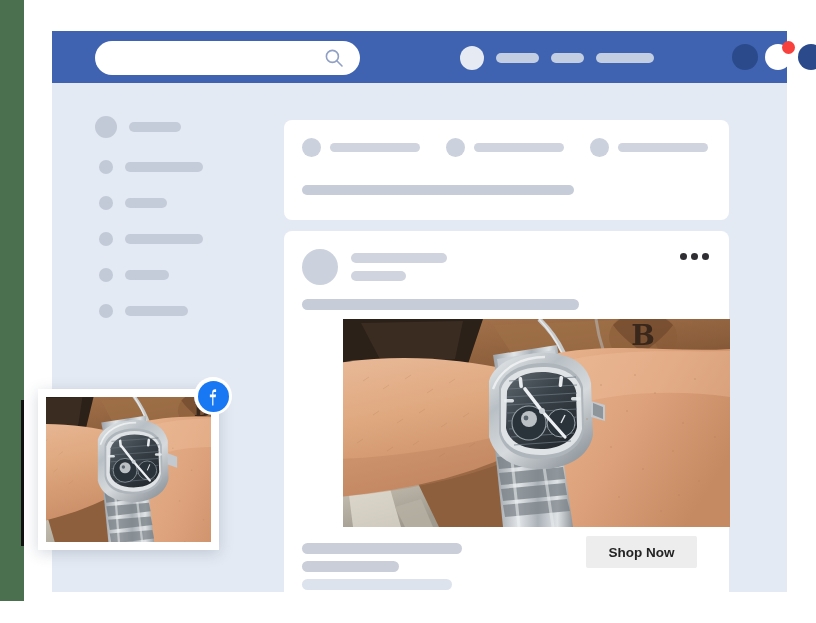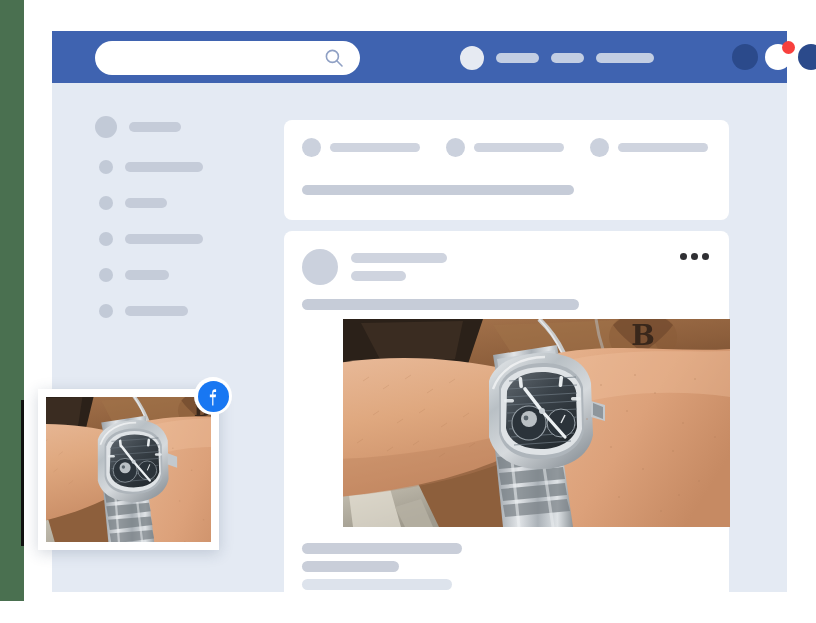--- a/index.html
+++ b/index.html
@@ -593,20 +593,21 @@
             <circle cx="292" cy="56" r="1"></circle>
             <circle cx="336" cy="176" r="1"></circle>
         </g>
       </svg>
     </div>
 
     <div class="foot-line f1"></div>
     <div class="foot-line f2"></div>
     <div class="foot-line f3"></div>
 
+    <button class="shop-btn">Shop Now</button>
   </div>
 </div>
 
 <div class="thumb-card">
   <div class="thumb-photo">
     <svg class="photo-svg" viewBox="0 40 300 170" preserveAspectRatio="xMidYMid slice" xmlns="http://www.w3.org/2000/svg">
       <defs>
         <linearGradient id="tskinG" x1="0" y1="0" x2="0.3" y2="1">
           <stop offset="0%" stop-color="#e8b998"></stop>
           <stop offset="45%" stop-color="#dfa87f"></stop>

